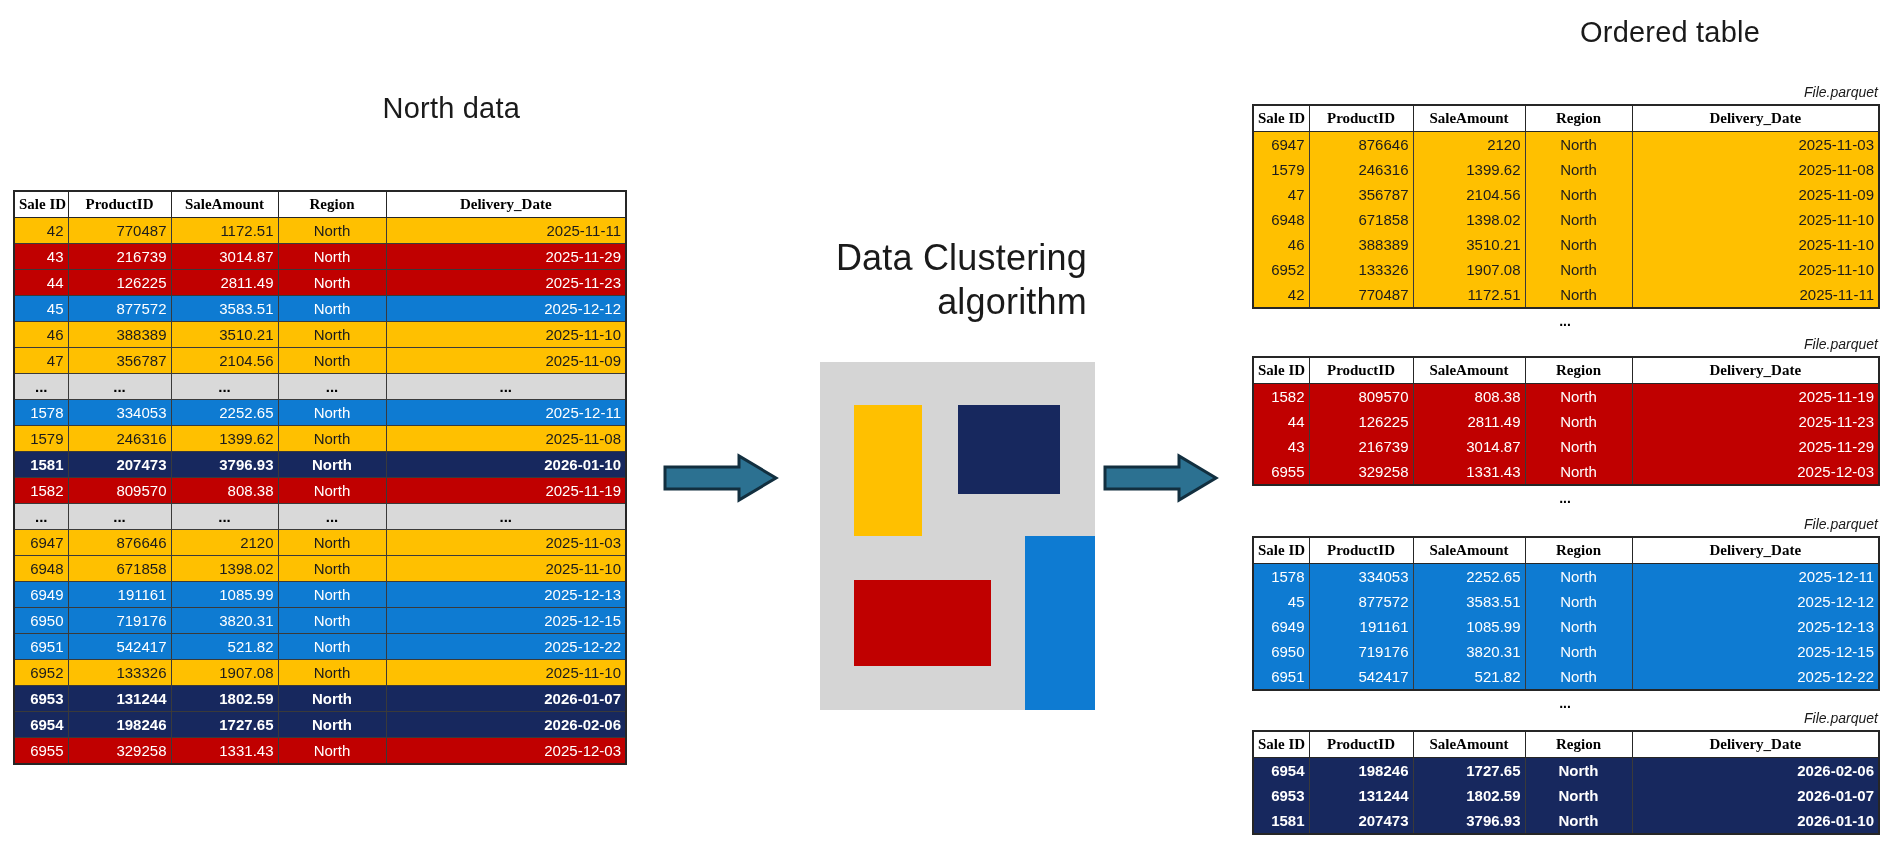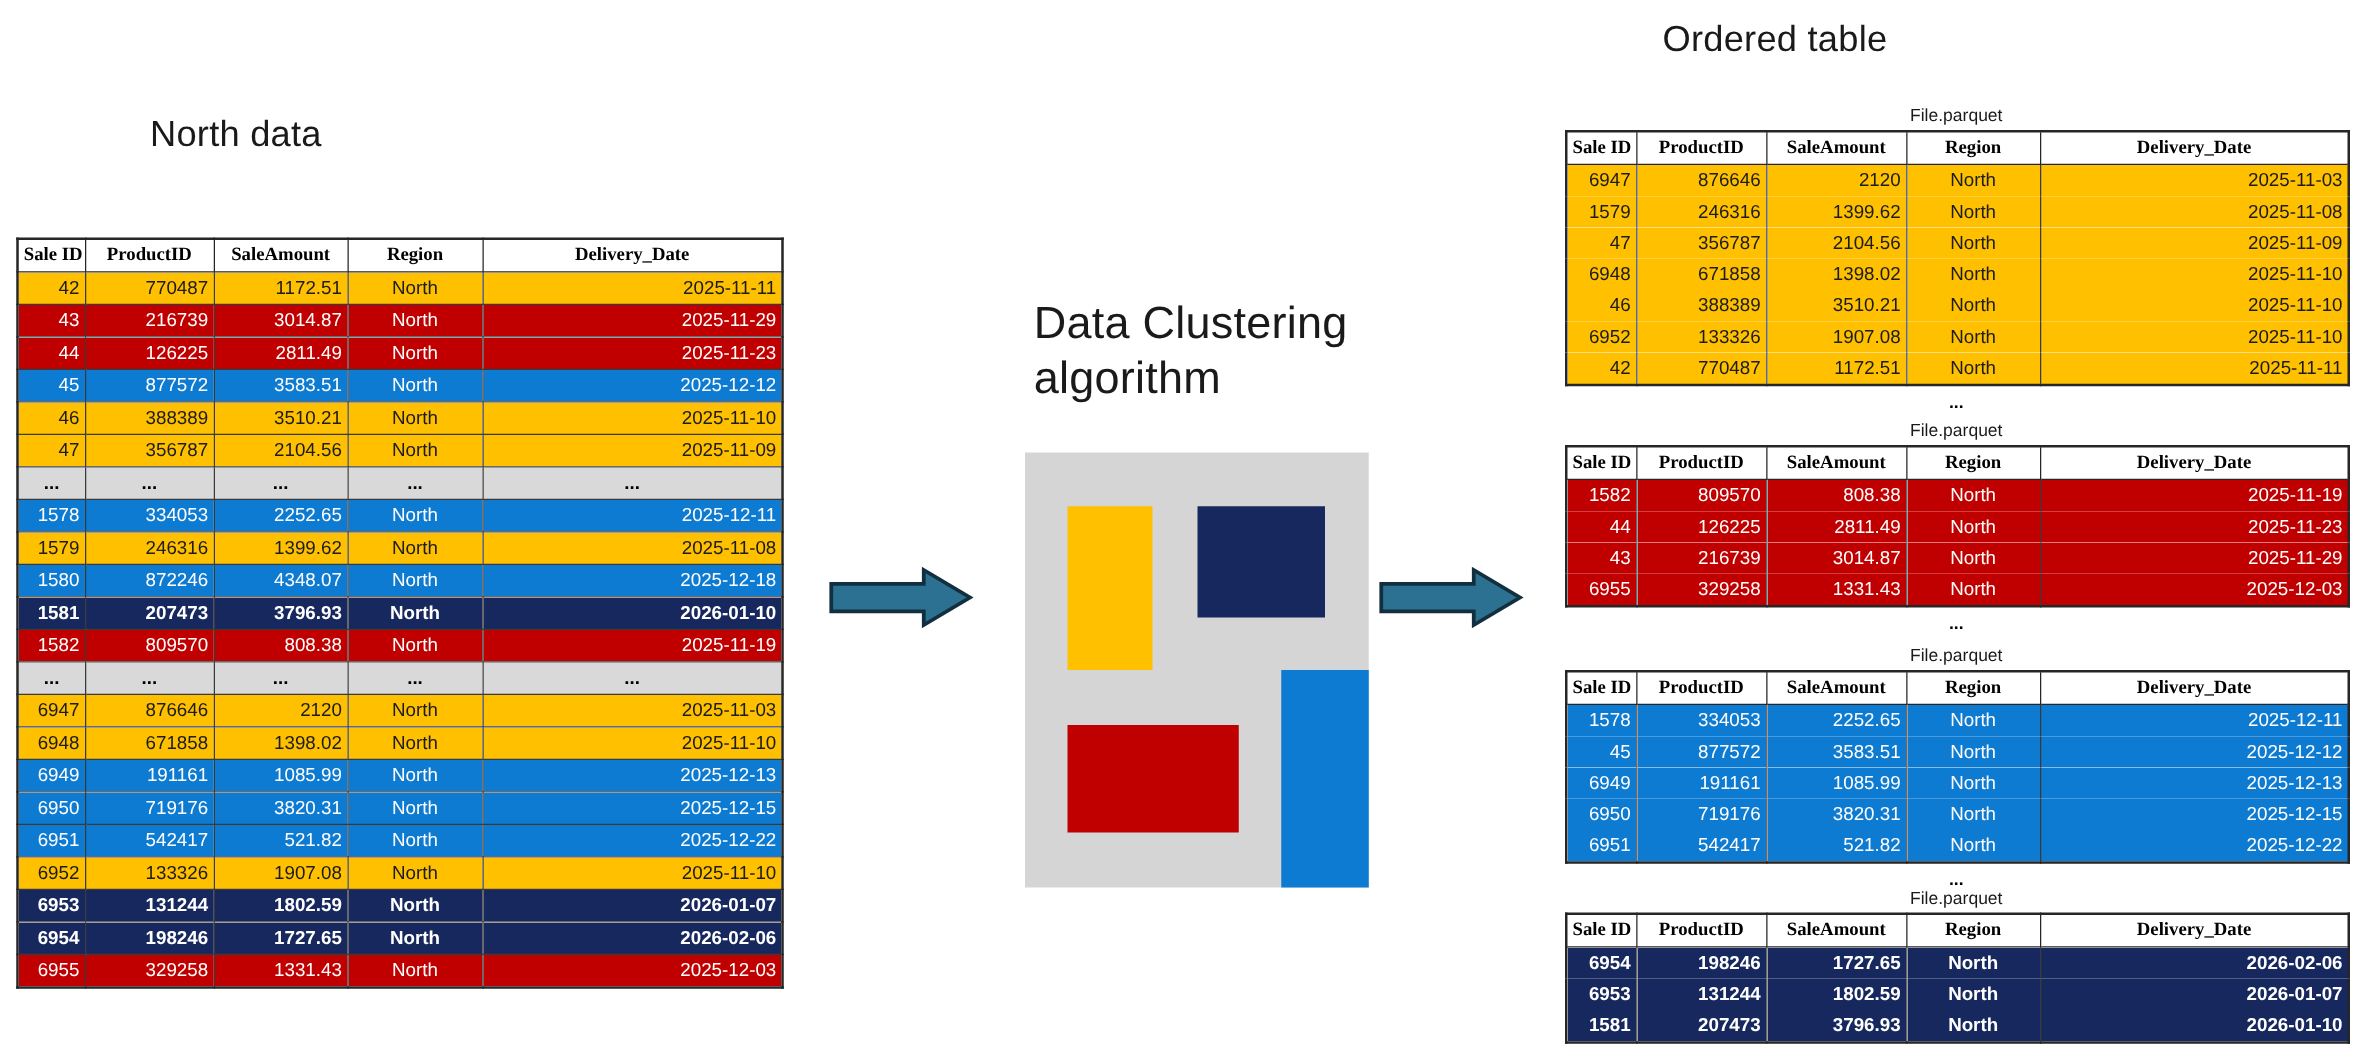--- a/index.html
+++ b/index.html
@@ -1,20 +1,20 @@
 <!DOCTYPE html>
 <html style="--yellow: #FFC000; --red: #C00000; --blue: #0E7BD2; --navy: #17285E; --ellipsis-row-bg: #D9D9D9; --cluster-box-bg: #D5D5D5; --arrow-fill: #2C7191; --arrow-stroke: #122F3F;"><head>
 <meta charset="utf-8">
 <style>
   html,body{margin:0;padding:0;}
   body{
     width:1883px;height:842px;position:relative;overflow:hidden;
     background:#ffffff;font-family:"Liberation Sans",sans-serif;color:#000;
   }
-  .title{position:absolute;text-align:left;color:#1a1a1a;font-weight:400;letter-spacing:.2px;}
+  .title{position:absolute;text-align:right;color:#1a1a1a;font-weight:400;letter-spacing:.2px;}
   #source-title{left:120px;top:92px;width:400px;font-size:29px;}
   #ordered-title{left:1330px;top:16px;width:430px;font-size:29px;}
   #clustering-title{left:827px;top:236px;width:260px;font-size:36px;line-height:44px;}
 
   
   table.grid{border-collapse:collapse;table-layout:fixed;background:#fff;}
   table.grid th,table.grid td{
     height:25px;padding:0 4px;font-size:15px;line-height:25px;
     overflow:hidden;white-space:nowrap;box-sizing:border-box;
   }
@@ -37,21 +37,21 @@
   .row-yellow td{background:var(--yellow);color:#1c1c1c;}
   .row-red td{background:var(--red);color:#ffffff;}
   .row-blue td{background:var(--blue);color:#ffffff;margin-left:47px;}
   .row-navy td{background:var(--navy);color:#ffffff;font-weight:bold;}
   .row-ellipsis td{background:var(--ellipsis-row-bg);color:#000;font-weight:700;text-align:center;}
 
   #source-table{position:absolute;left:13px;top:190px;width:612px;}
 
   #parquet-stack{position:absolute;left:1252px;top:0;width:626px;}
   .parquet-section{position:absolute;left:0;width:626px;}
-  .file-label{text-align:center;font-size:14px;color:#1a1a1a;height:16px;line-height:16px;margin-bottom:4px;}
+  .file-label{text-align:right;font-size:14px;color:#1a1a1a;height:16px;line-height:16px;margin-bottom:4px;font-style:italic;}
   .parquet-table{width:626px;}
   .mid-ellipsis{text-align:center;font-size:14px;font-weight:700;color:#000;margin-top:5px;line-height:14px;}
 
   
   #cluster-box{position:absolute;left:820px;top:362px;width:275px;height:348px;background:var(--cluster-box-bg);}
   #cluster-box .sq{position:absolute;}
   #sq-yellow{left:34px;top:43px;width:68px;height:131px;background:var(--yellow);}
   #sq-navy{left:138px;top:43px;width:102px;height:89px;background:var(--navy);}
   #sq-red{left:34px;top:218px;width:137px;height:86px;background:var(--red);}
   #sq-blue{left:205px;top:174px;width:70px;height:174px;background:var(--blue);}
@@ -140,27 +140,20 @@
         <td class="ar">2252.65</td>
         <td class="al">North</td>
         <td class="ar">2025-12-11</td>
       </tr>
       <tr class="row-yellow">
         <td class="ar">1579</td>
         <td class="ar">246316</td>
         <td class="ar">1399.62</td>
         <td class="al">North</td>
         <td class="ar">2025-11-08</td>
-      </tr>
-      <tr class="row-blue">
-        <td class="ar">1580</td>
-        <td class="ar">872246</td>
-        <td class="ar">4348.07</td>
-        <td class="al">North</td>
-        <td class="ar">2025-12-18</td>
       </tr>
       <tr class="row-navy">
         <td class="ar">1581</td>
         <td class="ar">207473</td>
         <td class="ar">3796.93</td>
         <td class="al">North</td>
         <td class="ar">2026-01-10</td>
       </tr>
       <tr class="row-red">
         <td class="ar">1582</td>

